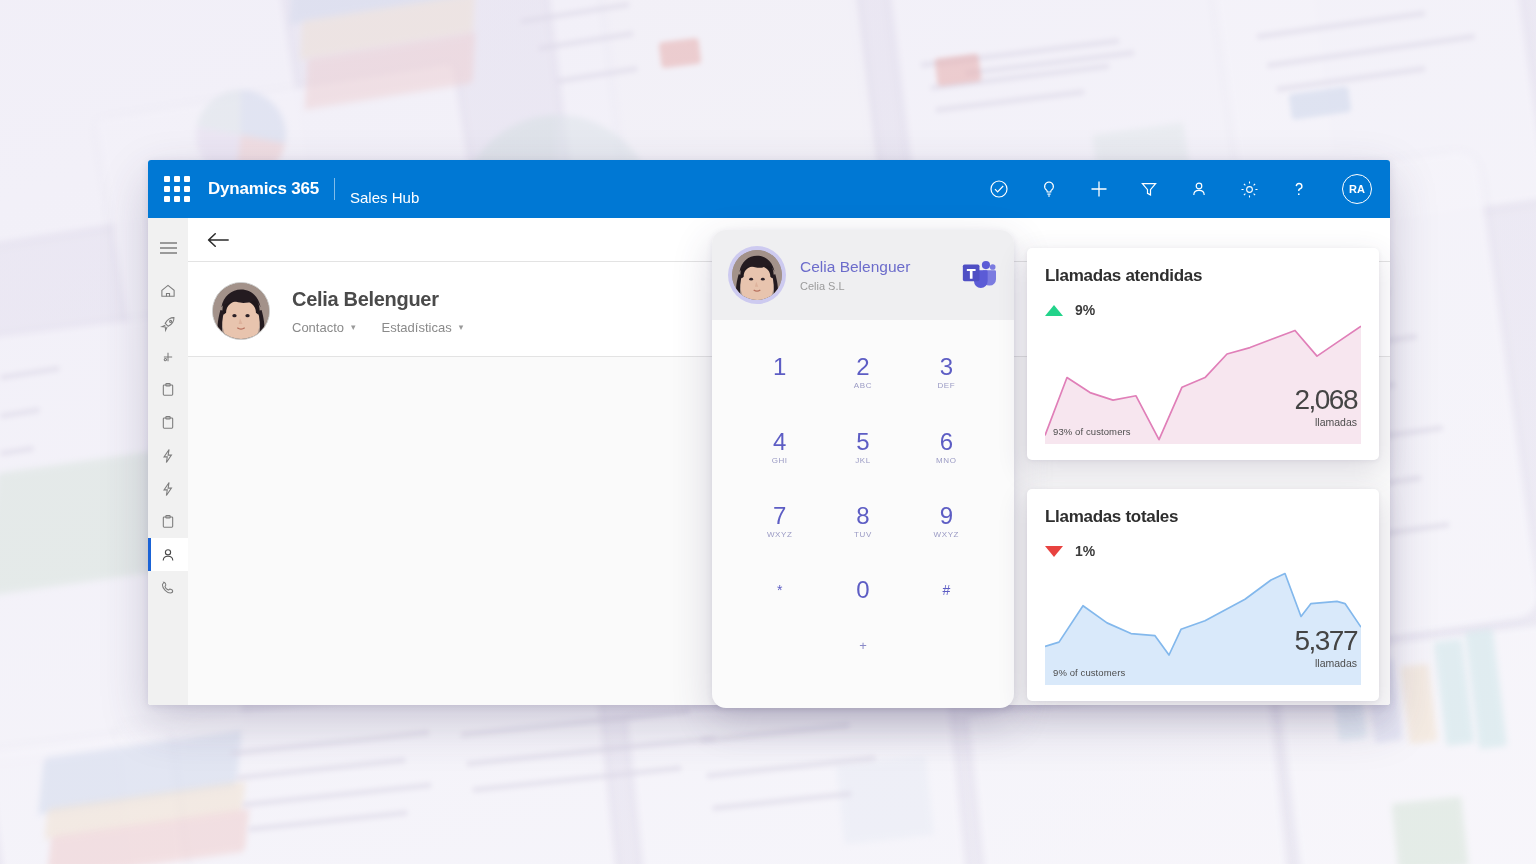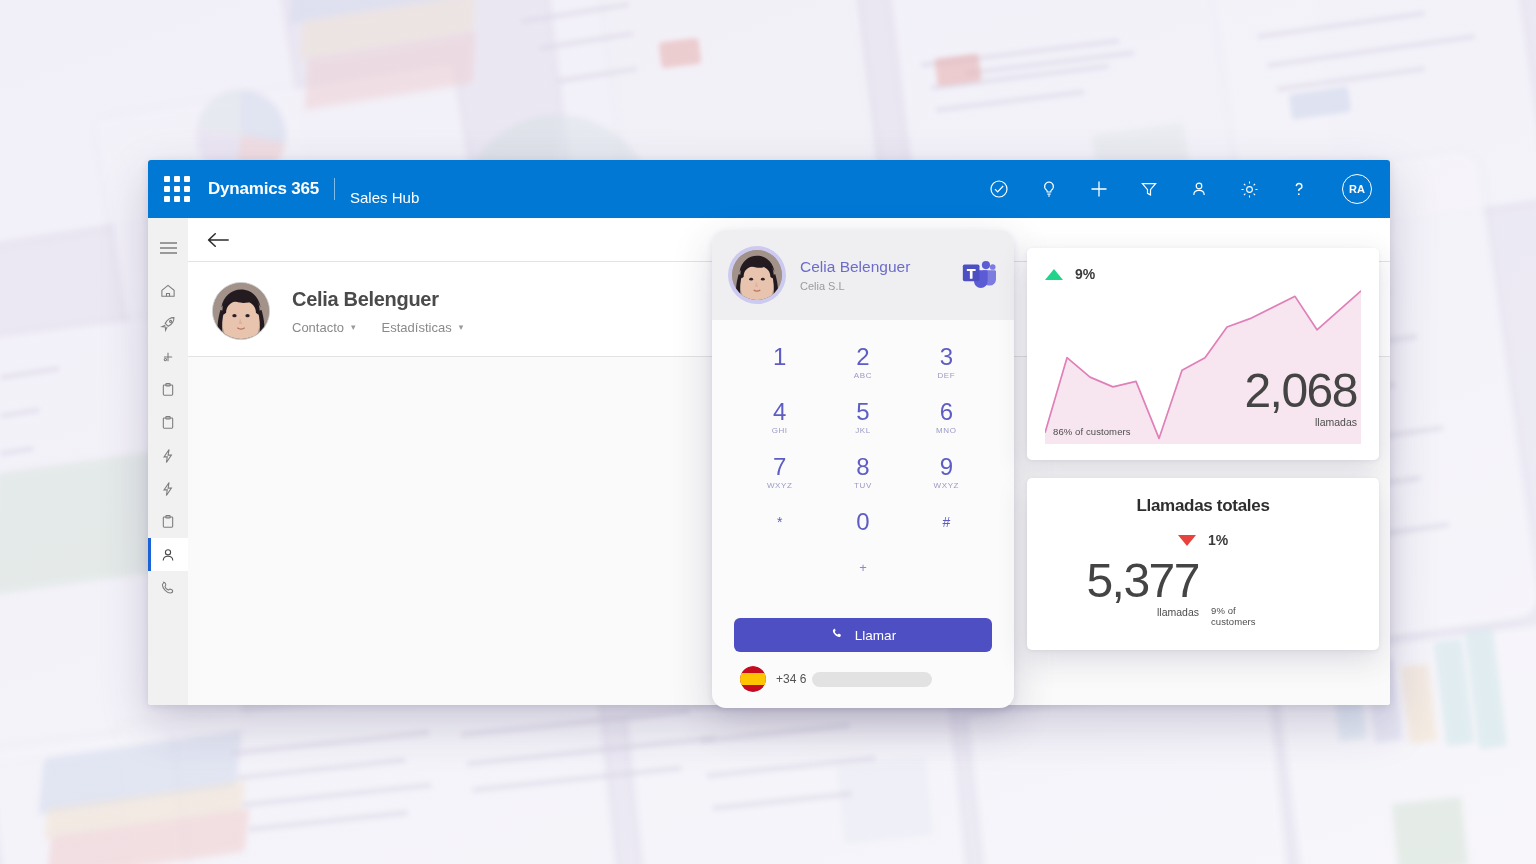--- a/index.html
+++ b/index.html
@@ -241,42 +241,42 @@
     position: absolute;
     width: 352px;
     background: #fff;
     border-radius: 5px;
     box-shadow: 0 10px 30px rgba(60,50,95,0.16), 0 1px 4px rgba(60,50,95,0.08);
     overflow: hidden;
     padding: 18px 0 0 0;
     display: flex; flex-direction: column;
   }
   #kpi-1 { left: 1027px; top: 248px; height: 212px; }
-  #kpi-2 { left: 1027px; top: 478px; height: 172px; align-items: center; }
+  #kpi-2 { left: 1027px; top: 489px; height: 212px; }
   .kpi-title {
     font-size: 17px; font-weight: bold; color: #2e2e2e;
     padding: 0 18px; letter-spacing: -0.3px; margin-bottom: 16px;
   }
   .kpi-delta { display: flex; align-items: center; gap: 12px; padding: 0 18px; margin-bottom: 6px; }
   .tri { width: 0; height: 0; }
   .tri.up { border-left: 9px solid transparent; border-right: 9px solid transparent; border-bottom: 11px solid #22d38a; }
   .tri.down { border-left: 9px solid transparent; border-right: 9px solid transparent; border-top: 11px solid #e8423f; }
   .kpi-delta-val { font-size: 14px; color: #3b3b3b; font-weight: bold; }
   .kpi-chart { position: relative; flex: 1; margin: 0 18px 16px 18px; min-height: 0; }
   .kpi-chart svg { position: absolute; inset: 0; width: 100%; height: 100%; display: block; }
   .kpi-foot-left {
     position: absolute; left: 8px; bottom: 7px;
     font-size: 9.5px; color: #4d4d4d; letter-spacing: 0.1px;
   }
   .kpi-big {
     position: absolute; right: 4px; bottom: 16px;
     text-align: right; pointer-events: none;
   }
   .kpi-num {
-    font-size: 48px; color: #444; letter-spacing: -1.5px; line-height: 0.95;
+    font-size: 28px; color: #444; letter-spacing: -1.5px; line-height: 0.95;
     font-weight: normal;
   }
   .kpi-unit { font-size: 10.5px; color: #4d4d4d; margin-top: 2px; }
 </style>
 </head>
 <body>
 
 <div id="backdrop">
 
   <div class="bg-card" style="left:-40px;top:-80px;width:330px;height:300px;transform:rotate(-9deg);"></div>
@@ -621,60 +621,34 @@
     </div>
     <div class="key">
       <span class="d sym">#</span>
       <span class="l"></span>
     </div>
     <div id="key-plus-row">
       <span id="key-plus">+</span>
     </div>
   </div>
 
-  <div id="dialer-foot">
-    <button id="call-btn">
-      <span>
-        <svg width="15" height="15" viewBox="0 0 20 20" fill="#fff">
-          <path d="M5.3 3.3c.9 0 1.3.5 1.7 1.4.4.9.6 1.5.2 2-.4.5-.9.6-.7 1.3.3 1.2 2.1 3 3.3 3.3.8.2.8-.3 1.3-.7.5-.4 1.1-.2 2 .2.9.4 1.4.8 1.4 1.7 0 1-1.2 2.1-2.4 2.1-3.4 0-8.3-4.9-8.3-8.3 0-1.2 1.1-2.4 2.1-2.4z"></path>
-        </svg>
-      </span>
-      <span>Llamar</span>
-    </button>
-    <div id="phone-row">
-      <div id="flag">
-        <svg viewBox="0 0 26 26" width="26" height="26">
-          <defs>
-              <clipPath id="fc">
-                <circle cx="13" cy="13" r="13"></circle>
-              </clipPath>
-            </defs>
-          <g clip-path="url(#fc)">
-            <rect width="26" height="26" fill="#c60b1e"></rect>
-            <rect y="7" width="26" height="12" fill="#ffc400"></rect>
-          </g>
-        </svg>
-      </div>
-      <div id="phone-prefix">+34 6</div>
-      <div id="phone-redacted"></div>
-    </div>
-  </div>
 </div>
 
 <div class="kpi-card" id="kpi-1">
+  <div class="kpi-title">Llamadas atendidas</div>
   <div class="kpi-delta">
     <div class="tri up"></div>
     <div class="kpi-delta-val">9%</div>
   </div>
   <div class="kpi-chart">
     <svg viewBox="0 0 316 112" preserveAspectRatio="none">
       <path d="M0,108 L0,104 L22,50 L45,64 L68,71 L91,67 L114,108 L137,59 L160,50 L182,28 L205,22 L250,6 L272,30 L294,16 L316,2 L316,112 L0,112 Z" fill="#f7e6ef"></path>
       <path d="M0,104 L22,50 L45,64 L68,71 L91,67 L114,108 L137,59 L160,50 L182,28 L205,22 L250,6 L272,30 L294,16 L316,2" fill="none" stroke="#e07fb8" stroke-width="1.7" stroke-linejoin="round" vector-effect="non-scaling-stroke"></path>
     </svg>
-    <div class="kpi-foot-left">86% of customers</div>
+    <div class="kpi-foot-left">93% of customers</div>
     <div class="kpi-big">
       <div class="kpi-num">2,068</div>
       <div class="kpi-unit">llamadas</div>
     </div>
   </div>
 </div>
 
 <div class="kpi-card" id="kpi-2">
   <div class="kpi-title">Llamadas totales</div>
   <div class="kpi-delta">

